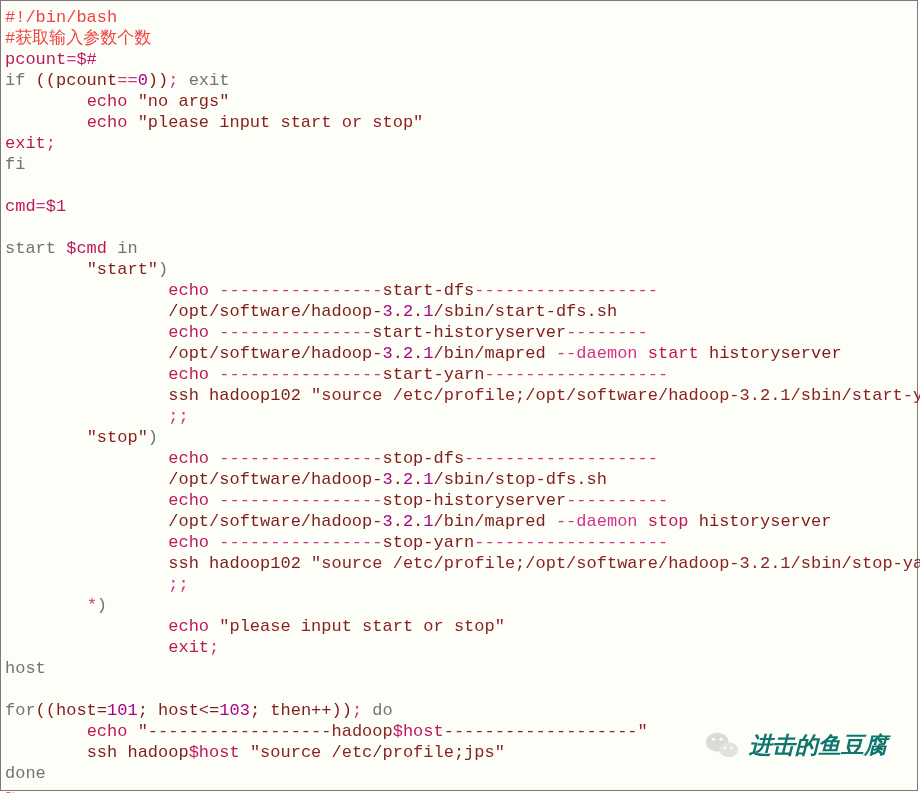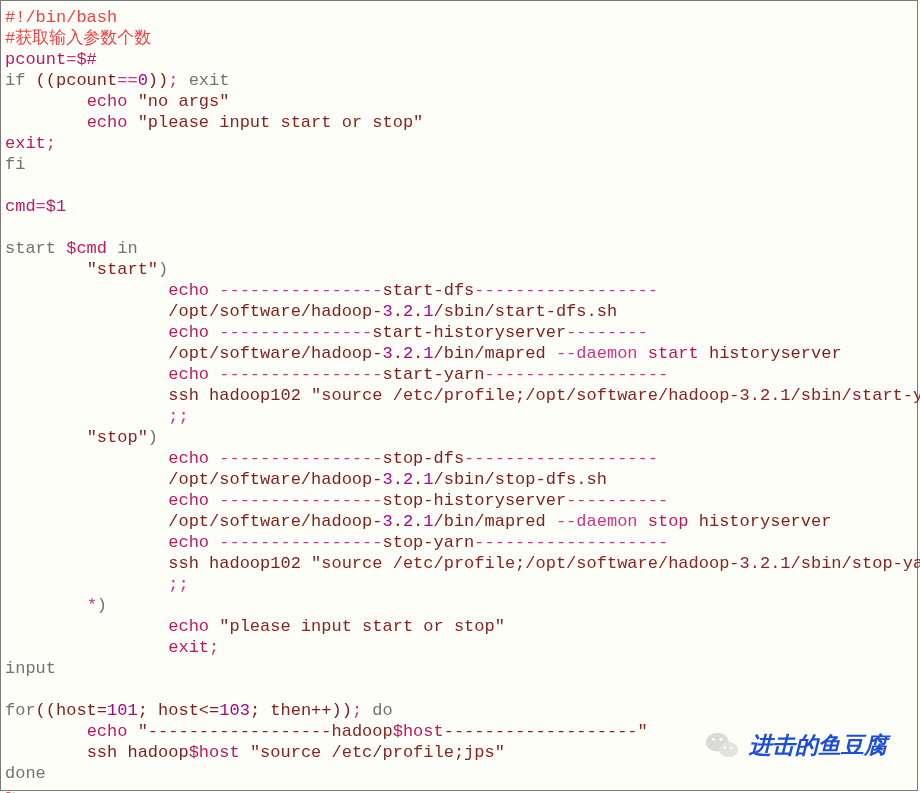--- a/index.html
+++ b/index.html
@@ -34,21 +34,21 @@
   .dir   { color: #737373; }
   .dash  { color: #cc3388; }
   .mag   { color: #cc3388; }
   .wm {
     position: absolute;
     right: 30px;
     bottom: 28px;
     display: flex;
     align-items: center;
     gap: 10px;
-    color: #1d4ed8;
+    color: #0f766e;
     font-family: "Microsoft YaHei", sans-serif;
     font-size: 23px;
     font-style: italic;
     font-weight: 600;
     text-shadow: 0 0 6px #ffffff;
   }
   .wm svg { width: 34px; height: 34px; opacity: 0.55; }
 </style>
 </head>
 <body>
@@ -78,21 +78,21 @@
                 <span class="teal">echo</span> <span class="dash">----------------</span><span class="blk">stop-dfs</span><span class="dash">-------------------</span>
                 <span class="blk">/opt/software/hadoop-</span><span class="num">3</span><span class="blk">.</span><span class="num">2</span><span class="blk">.</span><span class="num">1</span><span class="blk">/sbin/stop-dfs.sh</span>
                 <span class="teal">echo</span> <span class="dash">----------------</span><span class="blk">stop-historyserver</span><span class="dash">----------</span>
                 <span class="blk">/opt/software/hadoop-</span><span class="num">3</span><span class="blk">.</span><span class="num">2</span><span class="blk">.</span><span class="num">1</span><span class="blk">/bin/mapred </span><span class="dash">--daemon</span> <span class="teal">stop</span><span class="blk"> historyserver</span>
                 <span class="teal">echo</span> <span class="dash">----------------</span><span class="blk">stop-yarn</span><span class="dash">-------------------</span>
                 <span class="blk">ssh</span><span class="blk"> hadoop102 </span><span class="str">"</span><span class="str">source /etc/profile</span><span class="str">;/opt/software/hadoop-3.2.1</span><span class="str">/sbin/stop-yarn.sh"</span>
                 <span class="mag">;;</span>
         <span class="mag">*</span><span class="dir">)</span>
                 <span class="teal">echo</span> <span class="str">"please input start or stop"</span>
                 <span class="teal">exit</span><span class="mag">;</span>
-<span class="dir">input</span>
+<span class="dir">host</span>
 
 <span class="dir">for</span><span class="blk">((host=</span><span class="num">101</span><span class="blk">; host&lt;=</span><span class="num">103</span><span class="blk">; then++))</span><span class="mag">; </span><span class="dir">do</span>
         <span class="teal">echo</span> <span class="str">"</span><span class="str">------------------</span><span class="str">hadoop</span><span class="teal">$host</span><span class="str">-------------------</span><span class="str">"</span>
         <span class="blk">ssh</span><span class="blk"> hadoop</span><span class="teal">$host</span> <span class="str">"</span><span class="str">source /etc/profile</span><span class="str">;jps"</span>
 <span class="dir">done</span>
 <span class="blue">~</span></pre>
 
   <div class="wm">
     <svg viewBox="0 0 36 36" fill="#bdbdbd">
       <ellipse cx="13" cy="15" rx="12" ry="10"></ellipse>

